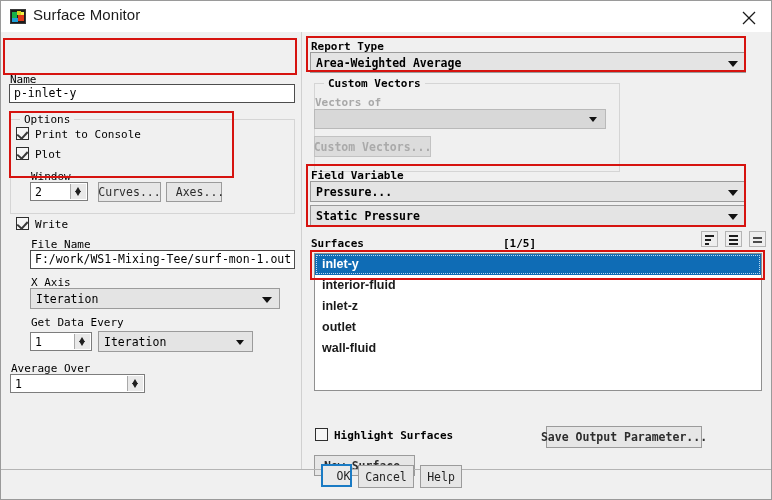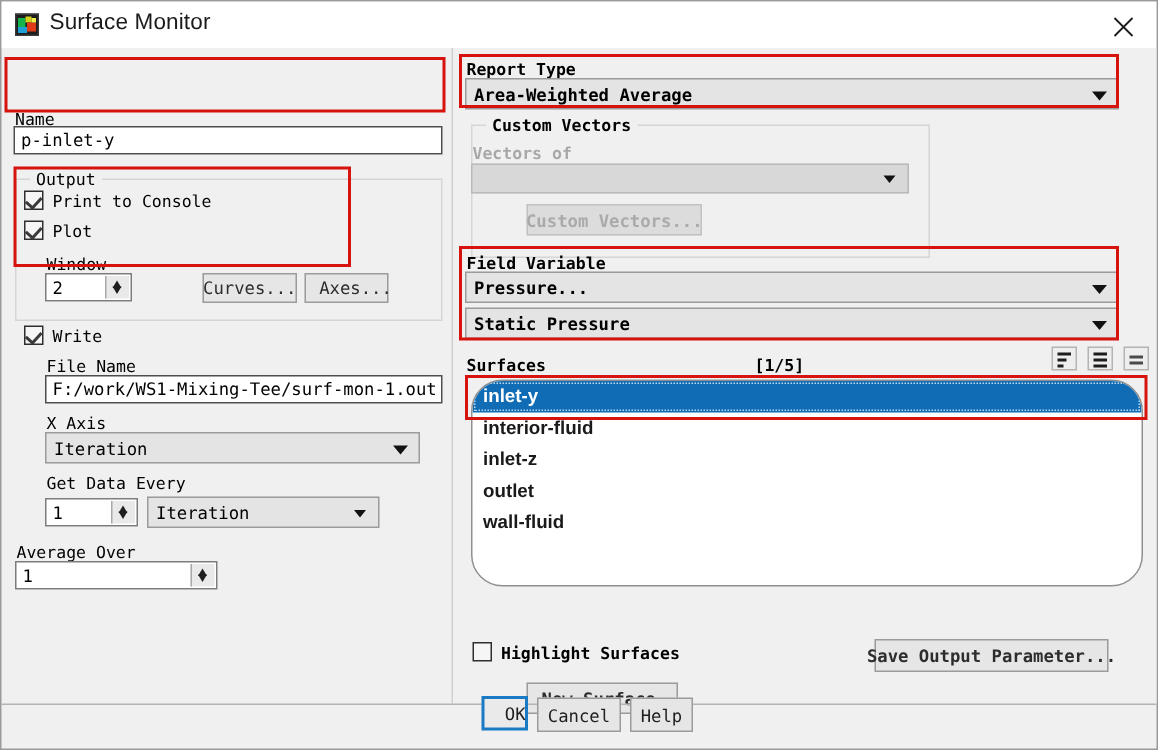--- a/index.html
+++ b/index.html
@@ -151,21 +151,20 @@
     border: 1px solid #9b9b9b;
     box-sizing: border-box;
     font-family: "DejaVu Sans Mono", monospace;
     font-size: 11.5px;
     color: #2d2d2d;
     display: flex;
     align-items: center;
     justify-content: center;
     cursor: pointer;
     white-space: nowrap;
-    margin-left: 37px;
   }
   .btn.dis { background: #dcdcdc; border-color: #c2c2c2; color: #aaa; }
 
   
   .cbx {
     position: absolute;
     width: 13px; height: 13px;
     background: #f6f6f6;
     border: 1px solid #2e2e2e;
     box-sizing: border-box;
@@ -326,21 +325,21 @@
       </svg>
     </div>
   </div>
 
   <div class="panel-left">
 
     <div class="lbl" style="left:8px; top:41px;">Name</div>
     <div class="textfield" style="left:7px; top:52px; width:286px; height:19px;">p-inlet-y</div>
 
     <div class="groupbox" style="left:8px; top:87px; width:285px; height:95px;">
-      <div class="gtitle">Output</div>
+      <div class="gtitle">Options</div>
     </div>
 
     <div class="cbx checked" style="left:14px; top:95px;"></div>
     <div class="lbl" style="left:33px; top:96px;">Print to Console</div>
 
     <div class="cbx checked" style="left:14px; top:115px;"></div>
     <div class="lbl" style="left:33px; top:116px;">Plot</div>
 
     <div class="lbl" style="left:29px; top:138px;">Window</div>
     <div class="spin" style="left:28px; top:150px; width:58px; height:19px;">2<div class="sbtns"></div>
@@ -412,21 +411,21 @@
     <div class="tbtn" style="left:422px; top:199px;">
       <div class="bar" style="top:3px; width:9px;"></div>
       <div class="bar" style="top:7px; width:9px;"></div>
       <div class="bar" style="top:11px; width:9px;"></div>
     </div>
     <div class="tbtn" style="left:446px; top:199px;">
       <div class="bar" style="top:5px; width:9px; background:#4a4a4a;"></div>
       <div class="bar" style="top:9px; width:9px; background:#4a4a4a;"></div>
     </div>
 
-    <div class="listbox" style="left:11px; top:221px; width:448px; height:138px;border-radius:21px;" id="surfaces-list">
+    <div class="listbox" style="left:11px; top:221px; width:448px; height:138px;" id="surfaces-list">
         <div class="listitem sel">inlet-y</div>
         <div class="listitem">interior-fluid</div>
         <div class="listitem">inlet-z</div>
         <div class="listitem">outlet</div>
         <div class="listitem">wall-fluid</div>
       </div>
 
     <div class="cbx" style="left:12px; top:396px;"></div>
     <div class="lbl" style="left:31px; top:397px;">Highlight Surfaces</div>
 

